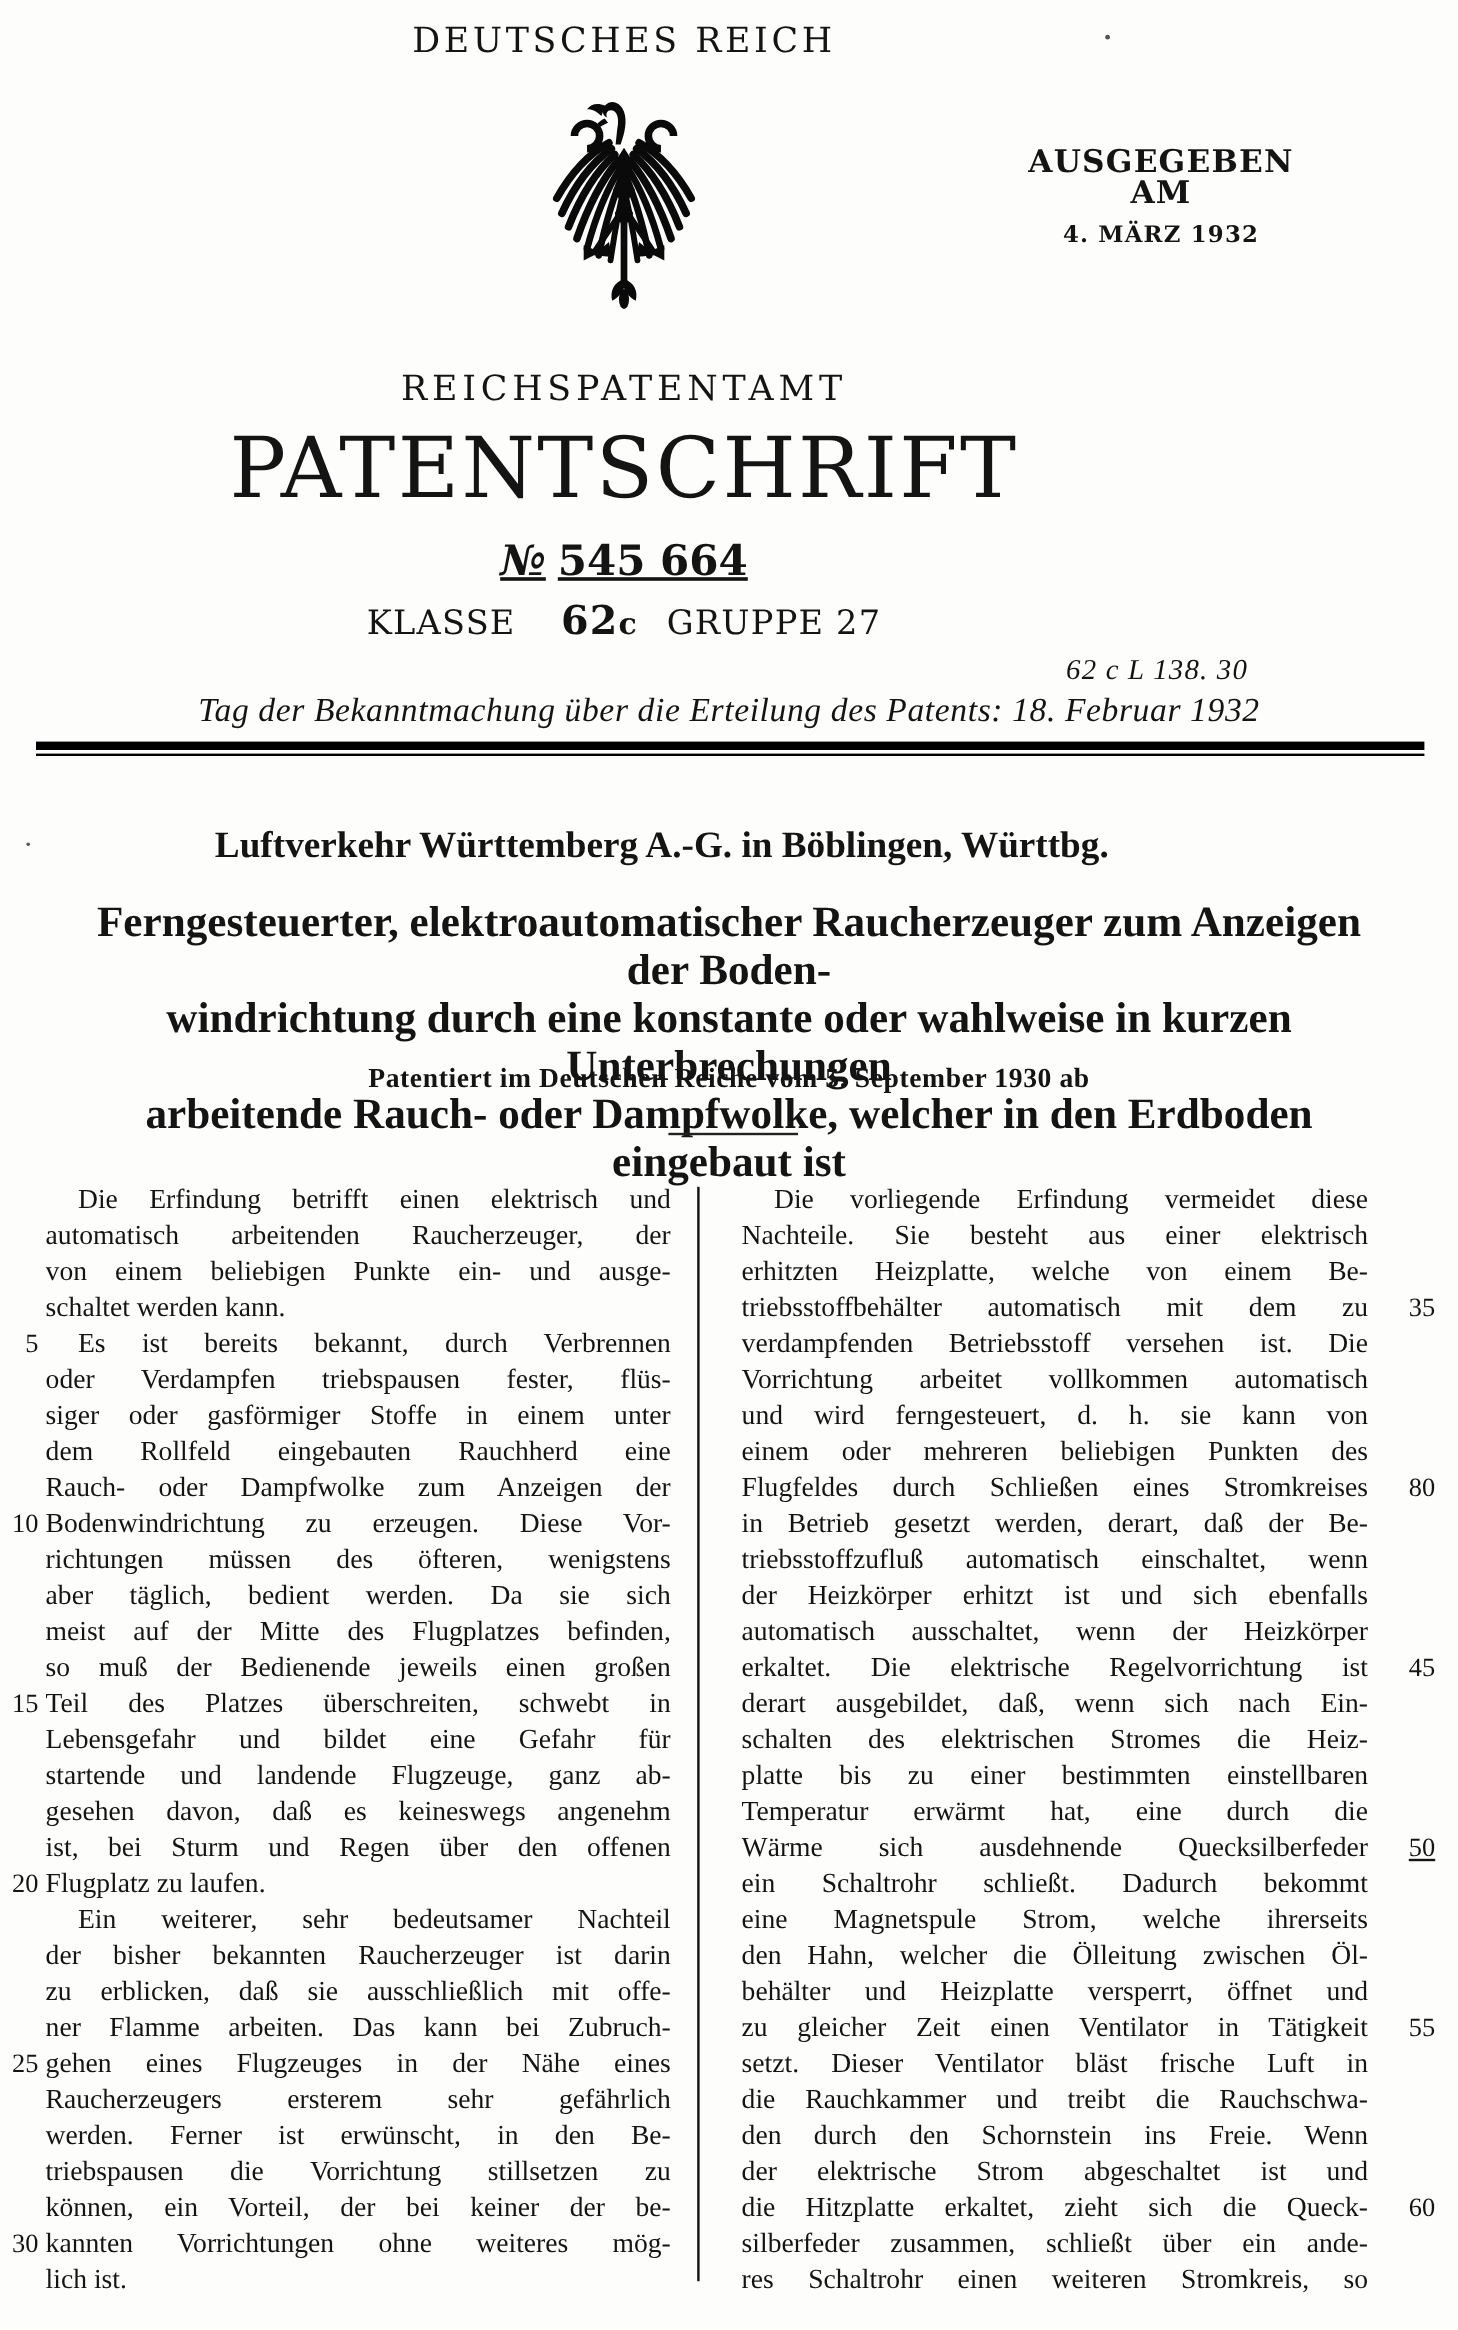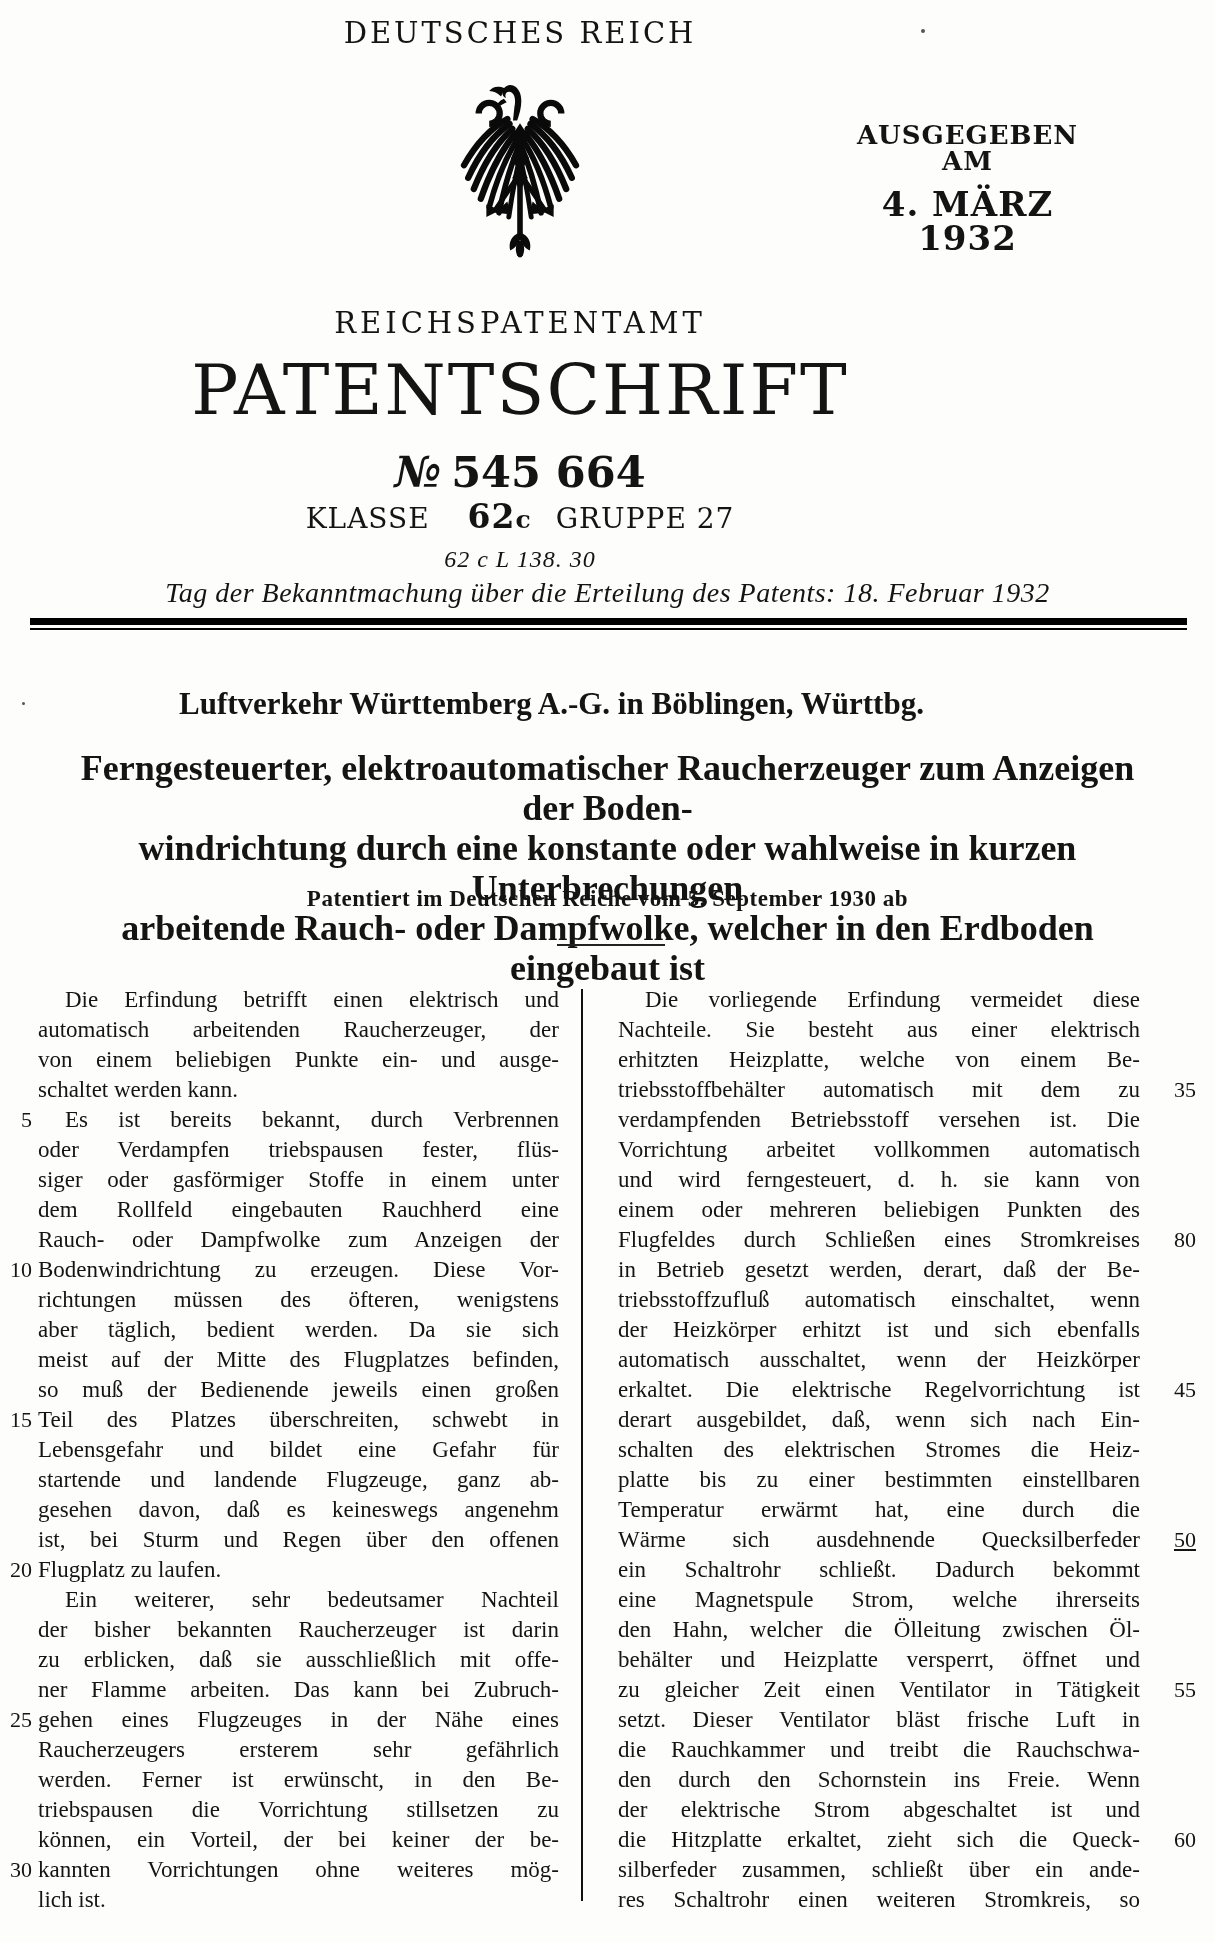--- a/index.html
+++ b/index.html
@@ -15,30 +15,30 @@
   
   .hdr-center{position:absolute;left:0;width:1040px;text-align:center;}
   .country{top:16px;font-family:"DejaVu Serif",serif;font-size:29px;letter-spacing:3px;font-weight:400;}
   .eagle-wrap{position:absolute;left:450px;top:62px;width:140px;height:212px;}
   .eagle-wrap svg{width:100%;height:100%;}
   .issued{
     position:absolute;left:845px;top:122px;width:245px;text-align:center;
     font-family:"DejaVu Serif",serif;font-weight:bold;line-height:1.0;
   }
   .issued .l1{font-size:26px;letter-spacing:1px;}
-  .issued .l2{font-size:34px;margin-top:13px;letter-spacing:1px;}
+  .issued .l2{font-size:19px;margin-top:13px;letter-spacing:1px;}
   .office{top:306px;font-family:"DejaVu Serif",serif;font-size:29px;letter-spacing:4px;}
   .doctype{top:349px;font-family:"DejaVu Serif",serif;font-size:70px;letter-spacing:2px;}
-  .patnum{top:447px;font-family:"DejaVu Serif",serif;font-size:43px;font-weight:bold;}
+  .patnum{top:447px;font-family:"DejaVu Serif",serif;font-size:35px;font-weight:bold;text-decoration:underline;}
   .patnum .no-sign{font-style:italic;margin-right:10px;}
   .klasse{top:497px;font-family:"DejaVu Serif",serif;font-size:28px;letter-spacing:1px;}
   .klasse .kv{font-weight:bold;font-size:33px;margin-left:28px;}
   .klasse .ks{font-weight:bold;font-size:25px;}
   .klasse .gl{margin-left:14px;}
-  .fileref{top:546px;font-style:italic;font-size:24px;letter-spacing:1px;}
+  .fileref{top:546px;font-style:italic;font-size:24px;letter-spacing:1px;text-align:right;}
   .announce{top:577px;font-style:italic;font-size:28px;letter-spacing:0.5px;width:1215px;}
   .rule-thick{position:absolute;left:30px;top:618px;width:1157px;height:7px;background:#000;}
   .rule-thin{position:absolute;left:30px;top:628px;width:1157px;height:2px;background:#000;}
   
   .assignee{position:absolute;left:0;top:686px;width:1059px;text-align:center;
     font-weight:bold;font-size:31px;padding-left:22px;}
   .title-block{position:absolute;left:60px;top:748px;width:1095px;text-align:center;
     font-weight:bold;font-size:36px;line-height:40px;}
   .patented{position:absolute;left:0;top:886px;width:1215px;text-align:center;
     font-weight:bold;font-size:23px;letter-spacing:0.5px;}

